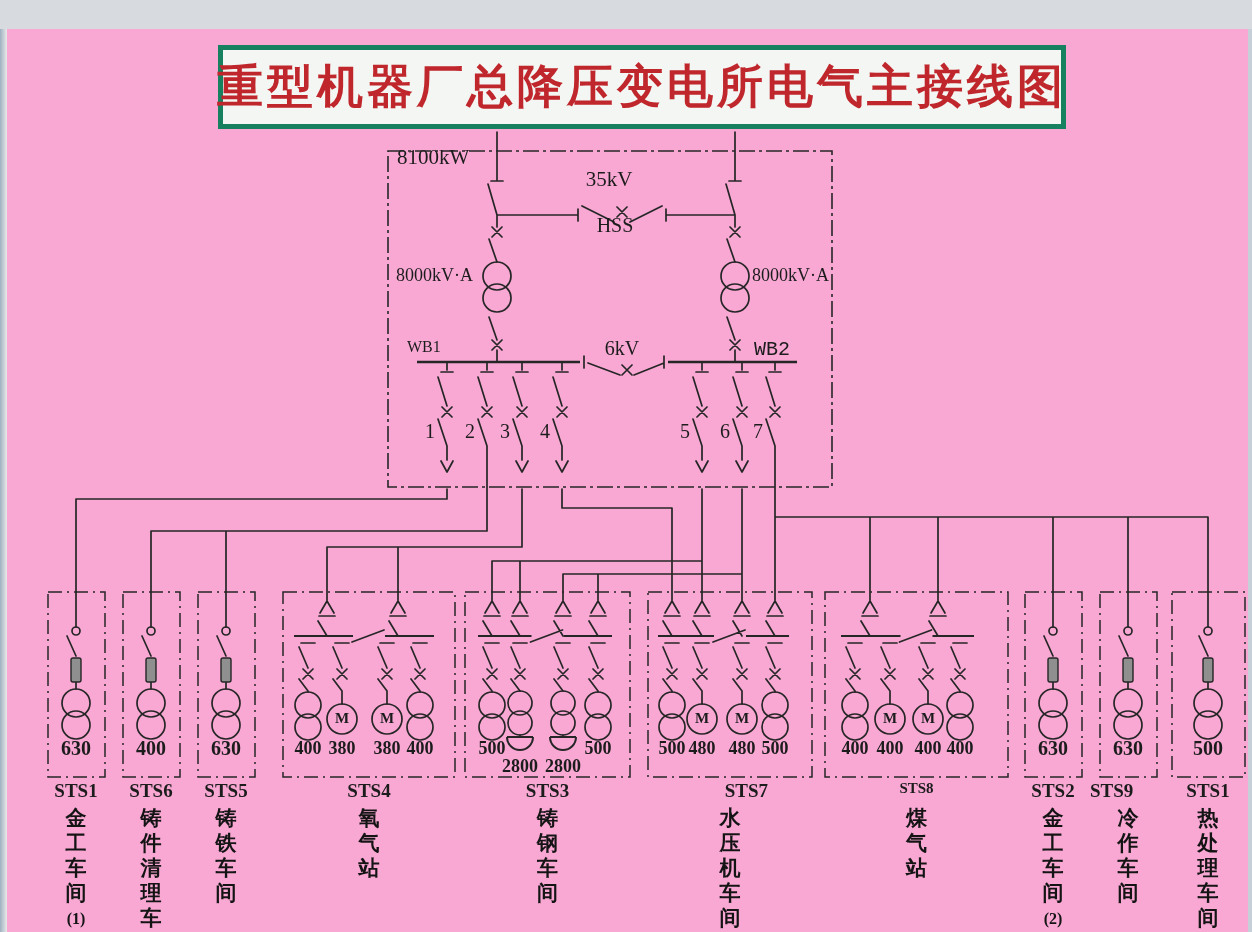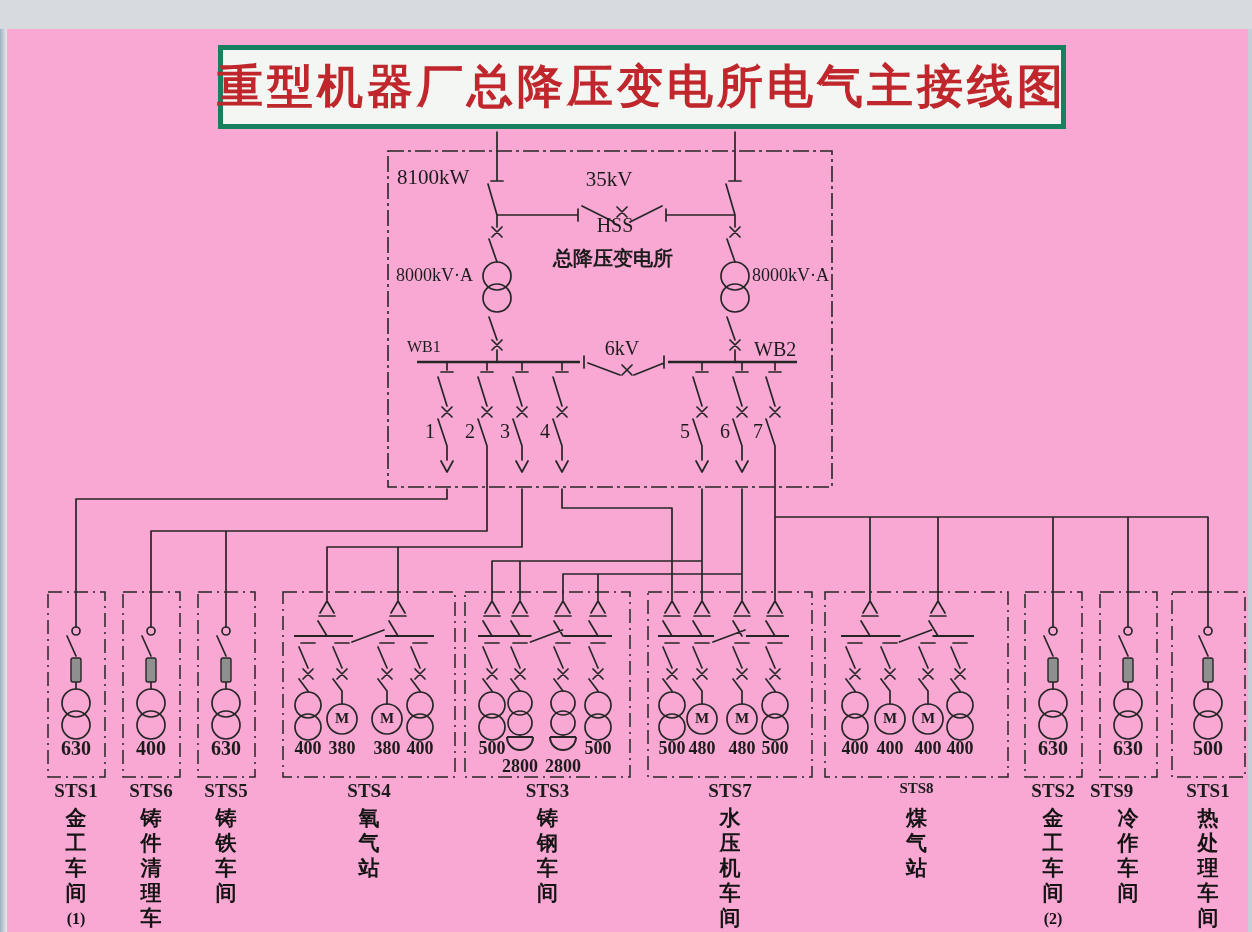--- a/index.html
+++ b/index.html
@@ -102,28 +102,27 @@
       <rect x="146" y="629" width="10" height="24" rx="2" fill="#8f8f8f" stroke="#262626" stroke-width="1.4"></rect>
       <rect x="221" y="629" width="10" height="24" rx="2" fill="#8f8f8f" stroke="#262626" stroke-width="1.4"></rect>
       <rect x="1048" y="629" width="10" height="24" rx="2" fill="#8f8f8f" stroke="#262626" stroke-width="1.4"></rect>
       <rect x="1123" y="629" width="10" height="24" rx="2" fill="#8f8f8f" stroke="#262626" stroke-width="1.4"></rect>
       <rect x="1203" y="629" width="10" height="24" rx="2" fill="#8f8f8f" stroke="#262626" stroke-width="1.4"></rect>
       <path d="M507 708L533 708M507 708A13 13 0 0 0 533 708" stroke="#262626" stroke-width="2" fill="none"></path>
       <path d="M550 708L576 708M550 708A13 13 0 0 0 576 708" stroke="#262626" stroke-width="2" fill="none"></path>
     </svg>
 
   <div id="labels">
-    <div class="lbl" style="left:397px;top:136px;font-size:21px;">8100kW</div>
+    <div class="lbl" style="left:397px;top:116px;font-size:21px;">8100kW</div>
     <div class="lbl" style="left:578px;top:138px;width:62px;text-align:center;font-size:21px;">35kV</div>
     <div class="lbl" style="left:584px;top:185px;width:62px;text-align:center;font-size:20px;">HSS</div>
-    <div class="lbl" style="left:513px;top:216px;width:200px;text-align:center;font-size:20px;font-weight:bold;">总降压变电所</div>
     <div class="lbl" style="left:396px;top:236px;width:84px;text-align:left;font-size:18px;">8000kV·A</div>
     <div class="lbl" style="left:752px;top:236px;width:84px;text-align:left;font-size:18px;">8000kV·A</div>
     <div class="lbl" style="left:407px;top:309px;font-size:16px;">WB1</div>
-    <div class="lbl" style="left:754px;top:309px;font-size:20px;">WB2</div>
+    <div class="lbl" style="left:754px;top:309px;font-size:20px;font-family:Liberation Mono, monospace;">WB2</div>
     <div class="lbl" style="left:598px;top:308px;width:48px;text-align:center;font-size:20px;">6kV</div>
   <div class="lbl" style="left: 411px; top: 391px; width: 24px; text-align: right; font-size: 20px;">1</div>
       <div class="lbl" style="left: 451px; top: 391px; width: 24px; text-align: right; font-size: 20px;">2</div>
       <div class="lbl" style="left: 486px; top: 391px; width: 24px; text-align: right; font-size: 20px;">3</div>
       <div class="lbl" style="left: 526px; top: 391px; width: 24px; text-align: right; font-size: 20px;">4</div>
       <div class="lbl" style="left: 666px; top: 391px; width: 24px; text-align: right; font-size: 20px;">5</div>
       <div class="lbl" style="left: 706px; top: 391px; width: 24px; text-align: right; font-size: 20px;">6</div>
       <div class="lbl" style="left: 739px; top: 391px; width: 24px; text-align: right; font-size: 20px;">7</div>
       <div class="lbl" style="left: 46px; top: 708px; width: 60px; text-align: center; font-size: 20px; font-weight: bold;">630</div>
       <div class="lbl" style="left: 38px; top: 751px; width: 76px; text-align: center; font-size: 19px; font-weight: bold;">STS1</div>
@@ -174,21 +173,21 @@
         <div>钢</div>
         <div>车</div>
         <div>间</div>
       </div>
       <div class="lbl" style="left: 647px; top: 709px; width: 50px; text-align: center; font-size: 18px; font-weight: bold;">500</div>
       <div class="lbl" style="left: 692px; top: 681px; width: 20px; text-align: center; font-size: 15px; font-weight: bold;">M</div>
       <div class="lbl" style="left: 677px; top: 709px; width: 50px; text-align: center; font-size: 18px; font-weight: bold;">480</div>
       <div class="lbl" style="left: 732px; top: 681px; width: 20px; text-align: center; font-size: 15px; font-weight: bold;">M</div>
       <div class="lbl" style="left: 717px; top: 709px; width: 50px; text-align: center; font-size: 18px; font-weight: bold;">480</div>
       <div class="lbl" style="left: 750px; top: 709px; width: 50px; text-align: center; font-size: 18px; font-weight: bold;">500</div>
-      <div class="lbl" style="left: 692px; top: 751px; width: 76px; text-align: center; font-size: 19px; font-weight: bold;">STS7</div>
+      <div class="lbl" style="left: 692px; top: 751px; width: 76px; text-align: right; font-size: 19px; font-weight: bold;">STS7</div>
       <div class="vname" style="left: 716px; top: 777px; width: 28px;">
         <div>水</div>
         <div>压</div>
         <div>机</div>
         <div>车</div>
         <div>间</div>
       </div>
       <div class="lbl" style="left: 830px; top: 709px; width: 50px; text-align: center; font-size: 18px; font-weight: bold;">400</div>
       <div class="lbl" style="left: 880px; top: 681px; width: 20px; text-align: center; font-size: 15px; font-weight: bold;">M</div>
       <div class="lbl" style="left: 865px; top: 709px; width: 50px; text-align: center; font-size: 18px; font-weight: bold;">400</div>

